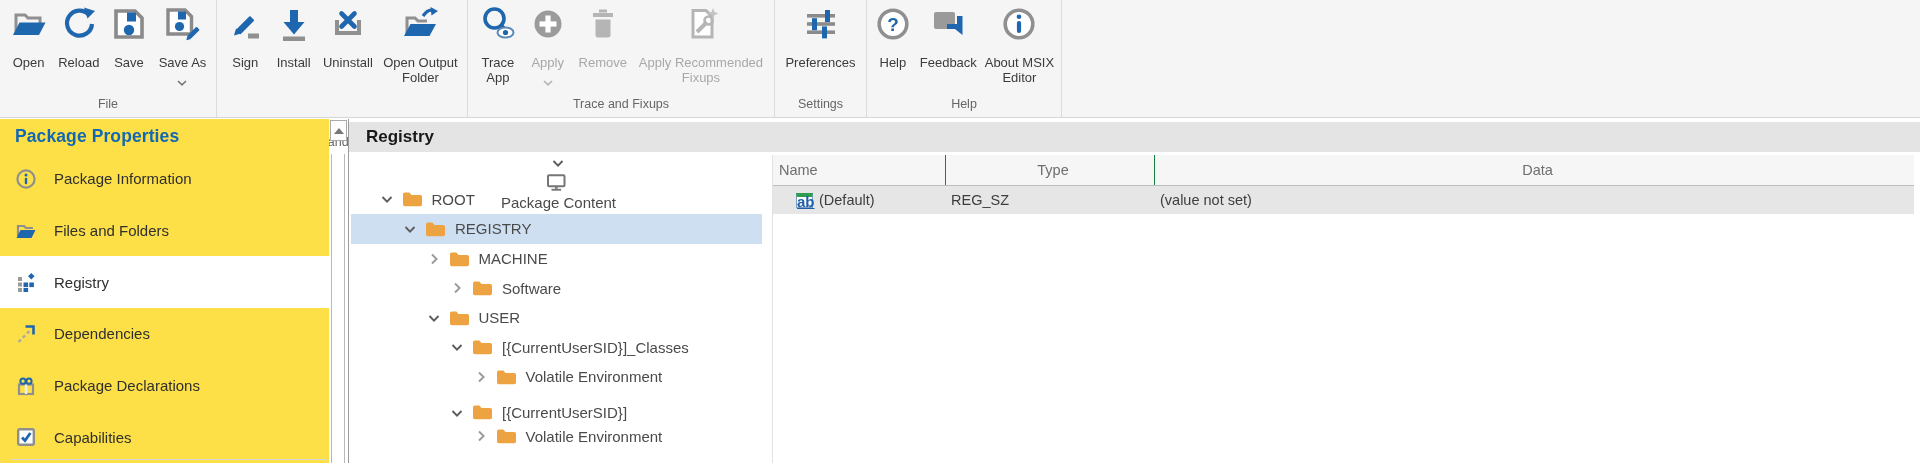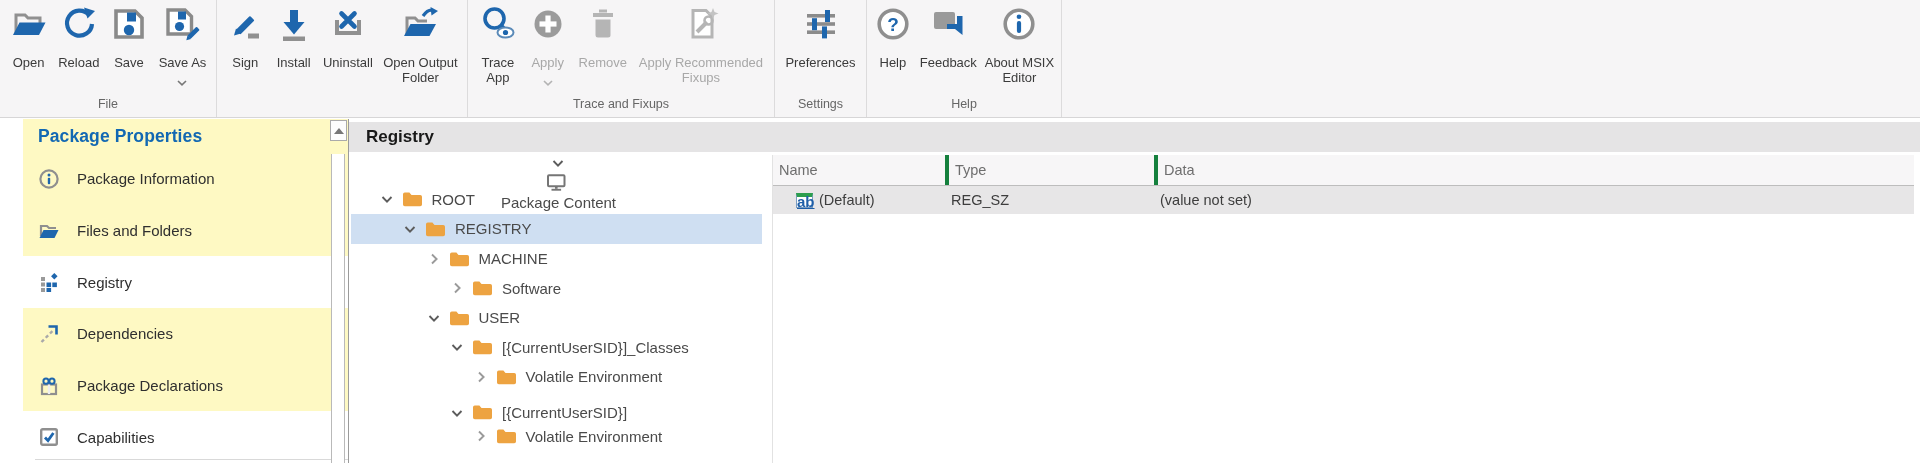--- a/index.html
+++ b/index.html
@@ -23,22 +23,22 @@
   .rbtn .ricon { width:38px; height:38px; display:block; }
   .rbtn .ricon svg { width:38px; height:38px; display:block; }
   .rbtn-label { margin-top:12px; font-size:13px; line-height:15px; color:#3b3b3b;
                 text-align:center; white-space:pre-line; }
   .rbtn.disabled .rbtn-label { color:#a8a8a8; }
   .rbtn-chev { margin-top:2px; }
   .glabel { height:22px; text-align:center; font-size:12.5px; color:#666;
             line-height:18px; }
 
   
-  .sidebar { position:absolute; top:119px; left:0; width:329px; height:292px;
-             background:#fef9c3;margin-left:23px; }
+  .sidebar { position:absolute; top:119px; left:0; width:329px; height:344px;
+             background:#fde047; }
   .sb-title { color:#1268b3; font-weight:bold; font-size:17.5px;
               padding:7px 0 0 15px; letter-spacing:.1px; }
   .sb-items { position:absolute; top:34px; left:0; right:0; }
   .sb-item { height:51.7px; display:flex; align-items:center; padding-left:15px;
              font-size:15px; color:#2f2f2f; cursor:default; }
   .sb-item.selected { background:#ffffff; }
   .sb-icon { width:22px; height:22px; margin-right:17px; flex:0 0 22px; }
   .sb-icon svg { width:22px; height:22px; display:block; }
   .sb-divider { position:absolute; top:340px; left:12px; right:2px;
                 border-top:1px solid #d9d9d9; }
@@ -73,21 +73,21 @@
   .t-icon { width:21px; height:18px; margin:0 9px 0 5px; flex:0 0 21px; }
   .t-icon svg { width:21px; height:18px; display:block; }
   .t-label { font-size:15px; color:#4a4a4a; white-space:nowrap; }
 
   
   .vtable { position:absolute; top:36px; left:423px; right:6px; bottom:0;
             border-left:1px solid #e2e2e2; }
   .thead { height:31px; background:#f7f6f7; border-bottom:1px solid #bdbdbd;
            display:flex; }
   .th { font-size:14.5px; color:#6e6e6e; line-height:30px; padding-left:6px; }
-  .th + .th { border-left:4px solid #15803d; }
+  .th + .th { border-left:1px solid #15803d;text-align:center; }
   .col-name { width:172px; flex:0 0 172px; }
   .col-type { width:209px; flex:0 0 209px; }
   .col-data { flex:1; }
   .vrow { height:28px; background:#e7e6e7; display:flex; align-items:center;
           font-size:14.5px; color:#3d3d3d; }
   .vrow .cell { padding-left:6px; display:flex; align-items:center; }
   .vrow .cell.col-name { padding-left:23px; }
   .regsz { display:inline-block; width:17px; height:15px; background:#fff;
            border:1px solid #7a9cc0; border-top:4px solid #2c9e4e;
            font-size:15px; font-weight:bold; color:#1f5fa8; line-height:10px;

